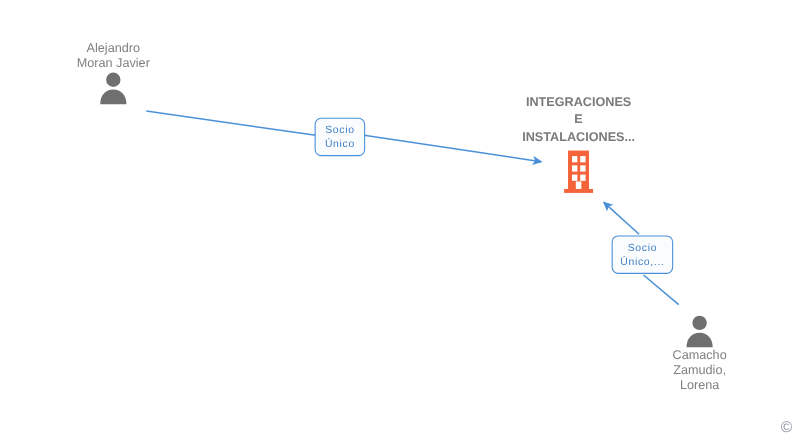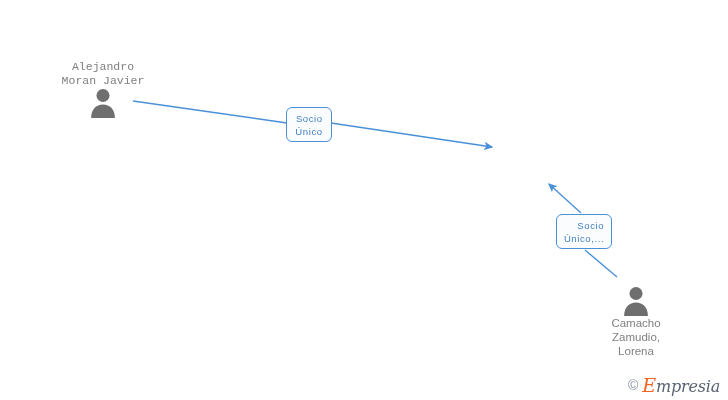--- a/index.html
+++ b/index.html
@@ -34,21 +34,21 @@
     width: 160px;
     height: 30px;
   }
   .person .plabel {
     display: block;
     font-size: 11.5px;
     line-height: 14px;
     color: #808080;
     white-space: pre-line;
   }
-  #person-top   { left: 23px; top: 60px; font-family: Liberation Mono, monospace; }
+  #person-top   { left: 23px; top: 37px; }
   #person-bottom{ left: 556px; top: 286px; }
 
   
   #company {
     position: absolute;
     left: 452px;
     top: 85px;
     width: 148px;
     text-align: center;
   }
@@ -70,21 +70,21 @@
   
   .relbox {
     position: absolute;
     box-sizing: border-box;
     border: 1.3px solid #4a90d9;
     border-radius: 6px;
     background: #fbfcfe;
     color: #3f7fc6;
     font-size: 9.5px;
     line-height: 13px;
-    text-align: right;
+    text-align: center;
     letter-spacing: 0.6px;
     display: flex;
     align-items: center;
     justify-content: center;
     white-space: pre-line;
     z-index: 3;
   }
   #relbox-1 { left: 286px; top: 107px; width: 46px; height: 35px; }
   #relbox-2 { left: 556px; top: 214px; width: 56px; height: 35px; }
 
@@ -141,34 +141,62 @@
       <svg viewBox="0 0 60 34" width="160" height="30">
         <circle cx="30" cy="8.5" r="7.4" fill="#6f6f6f"></circle>
         <path d="M16.5,34 C16.5,24.2 22.2,18.6 30,18.6 C37.8,18.6 43.5,24.2 43.5,34 Z" fill="#6f6f6f"></path>
       </svg>
     </span>
   </div>
 
   <div class="relbox" id="relbox-1">Socio
 Único</div>
 
+  <div id="company">
+    <span class="ctitle">INTEGRACIONES
+E
+INSTALACIONES...</span>
+    <span class="cglyph">
+      <svg viewBox="0 0 40 38" width="148" height="40">
+        <g fill="#f4633a">
+
+          <path d="M11,1 H29 V34 H11 Z
+                   M11,1 H29 V4.6 H11 Z"></path>
+          <rect x="11" y="1" width="18" height="33" fill="#f4633a"></rect>
+
+          <rect x="7.5" y="34" width="25" height="3.4" fill="#f4633a"></rect>
+        </g>
+        <g fill="#ffffff">
+
+          <rect x="14.3" y="5.6" width="4.6" height="5.4"></rect>
+          <rect x="14.3" y="13.6" width="4.6" height="5.4"></rect>
+          <rect x="14.3" y="21.6" width="4.6" height="5.4"></rect>
+
+          <rect x="21.4" y="5.6" width="4.6" height="5.4"></rect>
+          <rect x="21.4" y="13.6" width="4.6" height="5.4"></rect>
+          <rect x="21.4" y="21.6" width="4.6" height="5.4"></rect>
+
+          <rect x="17.6" y="27.5" width="4.8" height="6.5"></rect>
+        </g>
+      </svg>
+    </span>
+  </div>
 
   <div class="relbox" id="relbox-2">Socio
 Único,...</div>
 
   <div class="person" id="person-bottom">
     <span class="glyph">
       <svg viewBox="0 0 60 34" width="160" height="30">
         <circle cx="30" cy="8.5" r="7.4" fill="#6f6f6f"></circle>
         <path d="M16.5,34 C16.5,24.2 22.2,18.6 30,18.6 C37.8,18.6 43.5,24.2 43.5,34 Z" fill="#6f6f6f"></path>
       </svg>
     </span>
     <span class="plabel">Camacho
 Zamudio,
 Lorena</span>
   </div>
 
   <div id="watermark">
     <span class="copy">©</span>
-    <span class="brand"><span class="cap">E</span><span>mpresia</span></span>
   </div>
 
 </div>
 
 </body></html>

